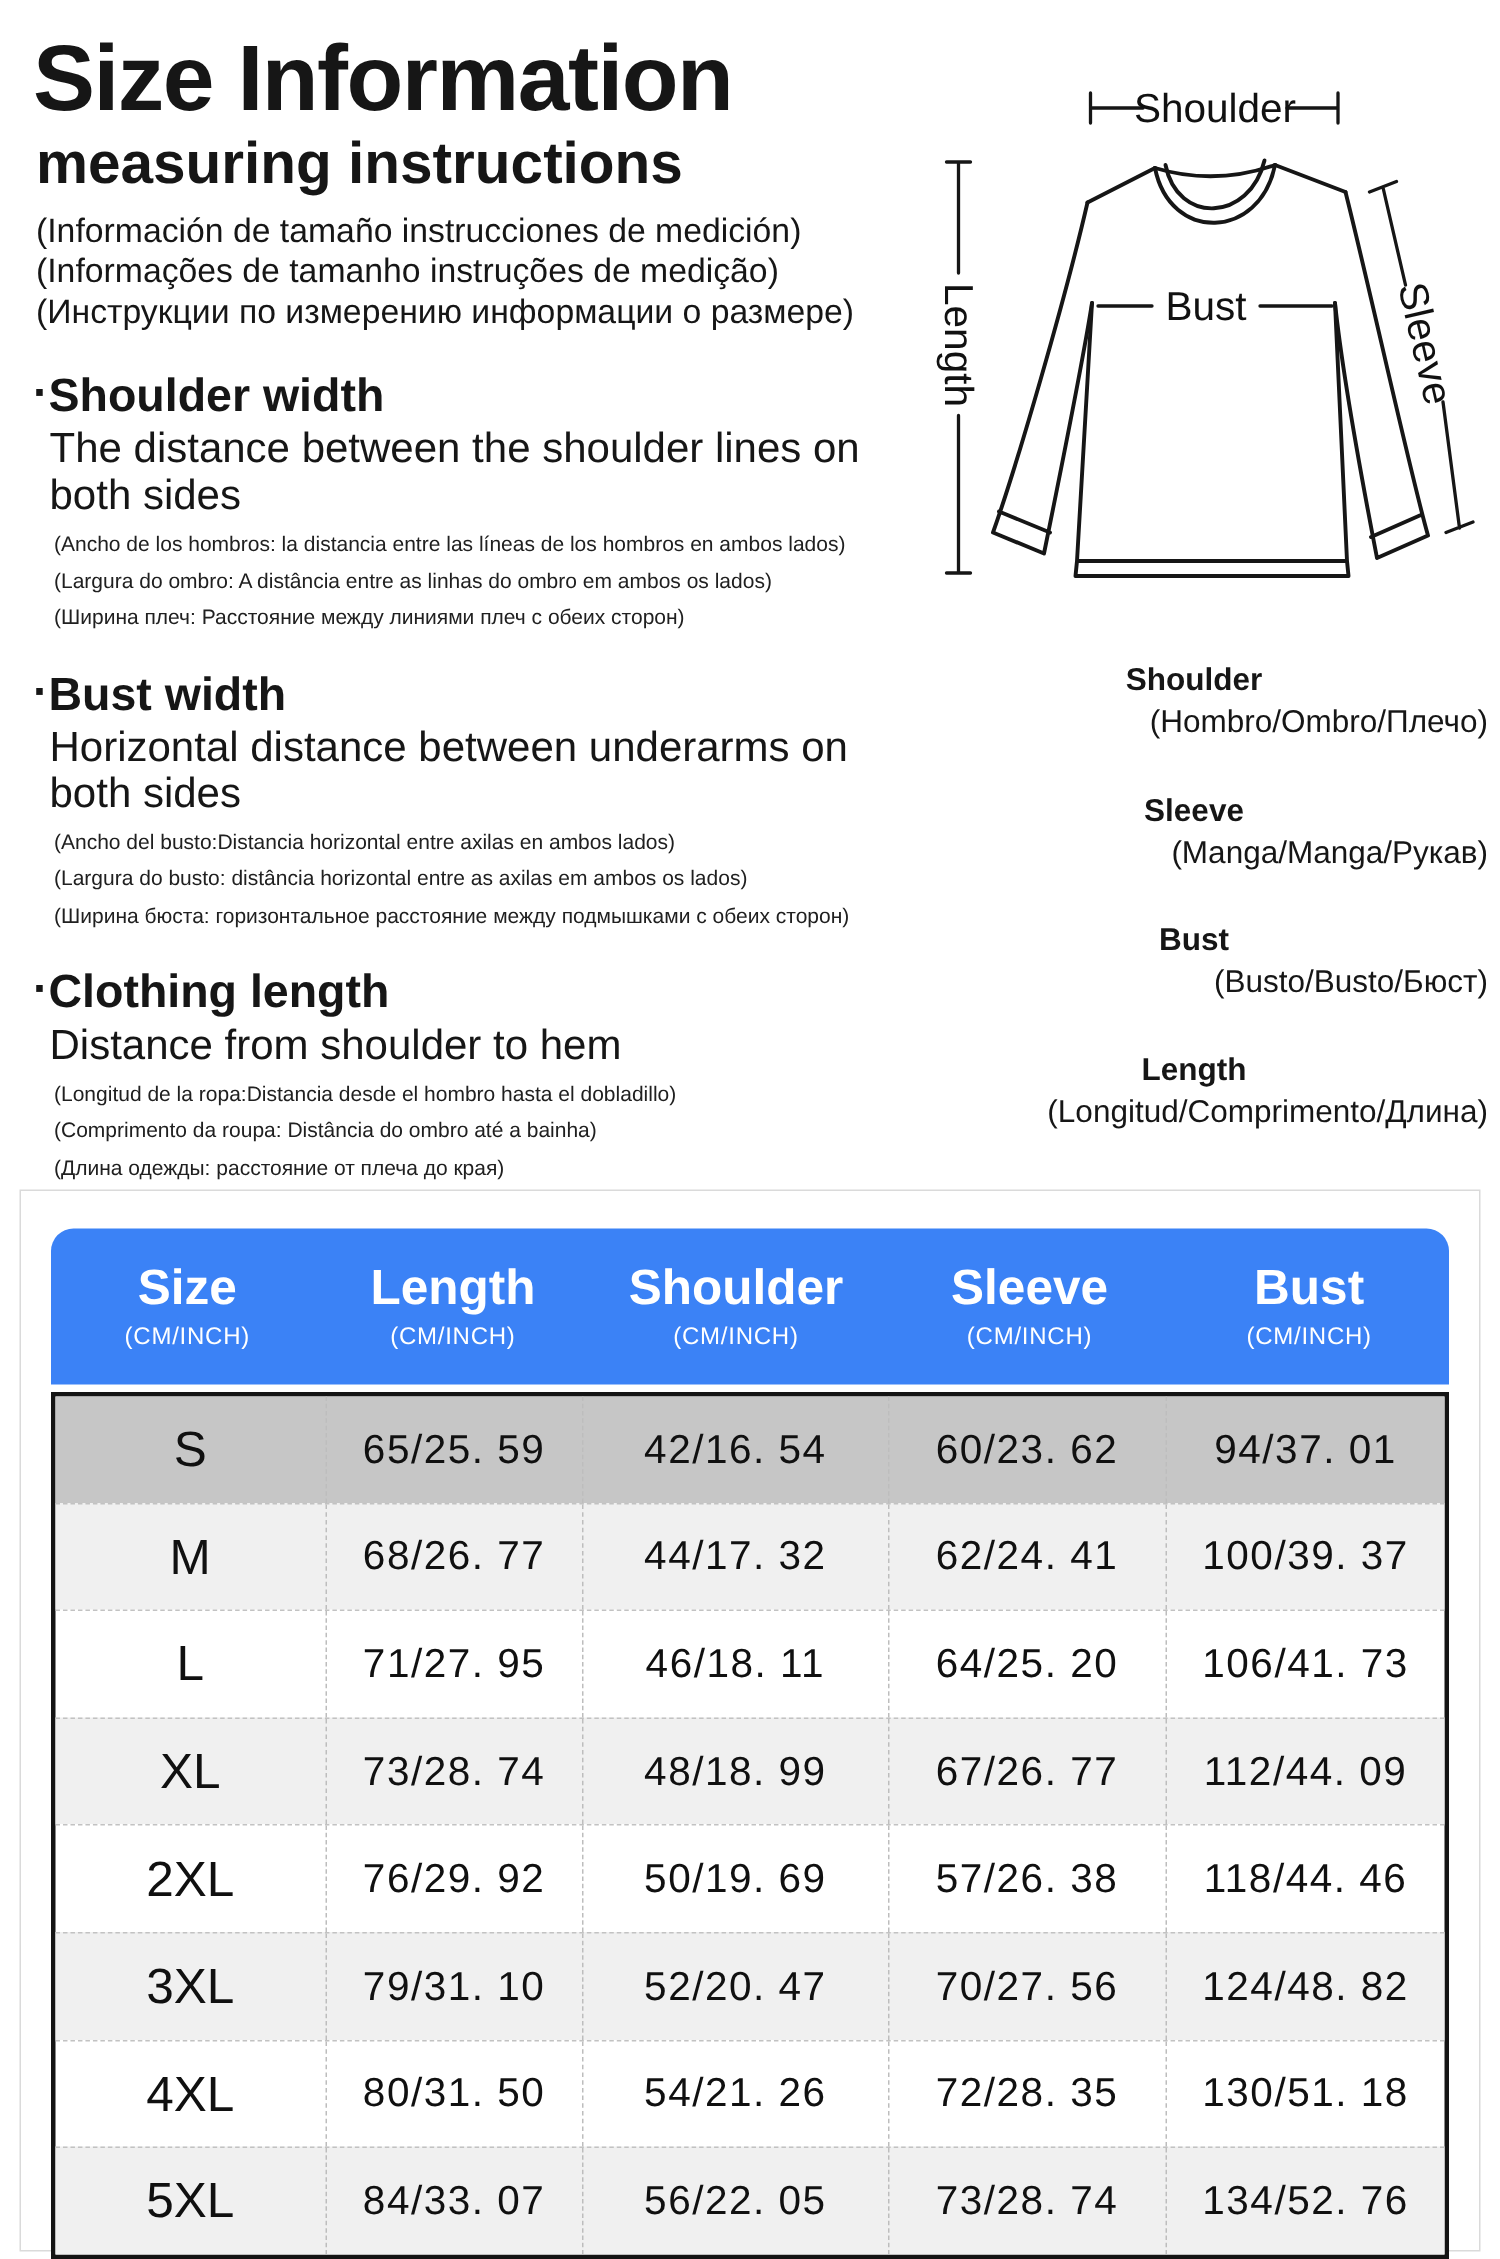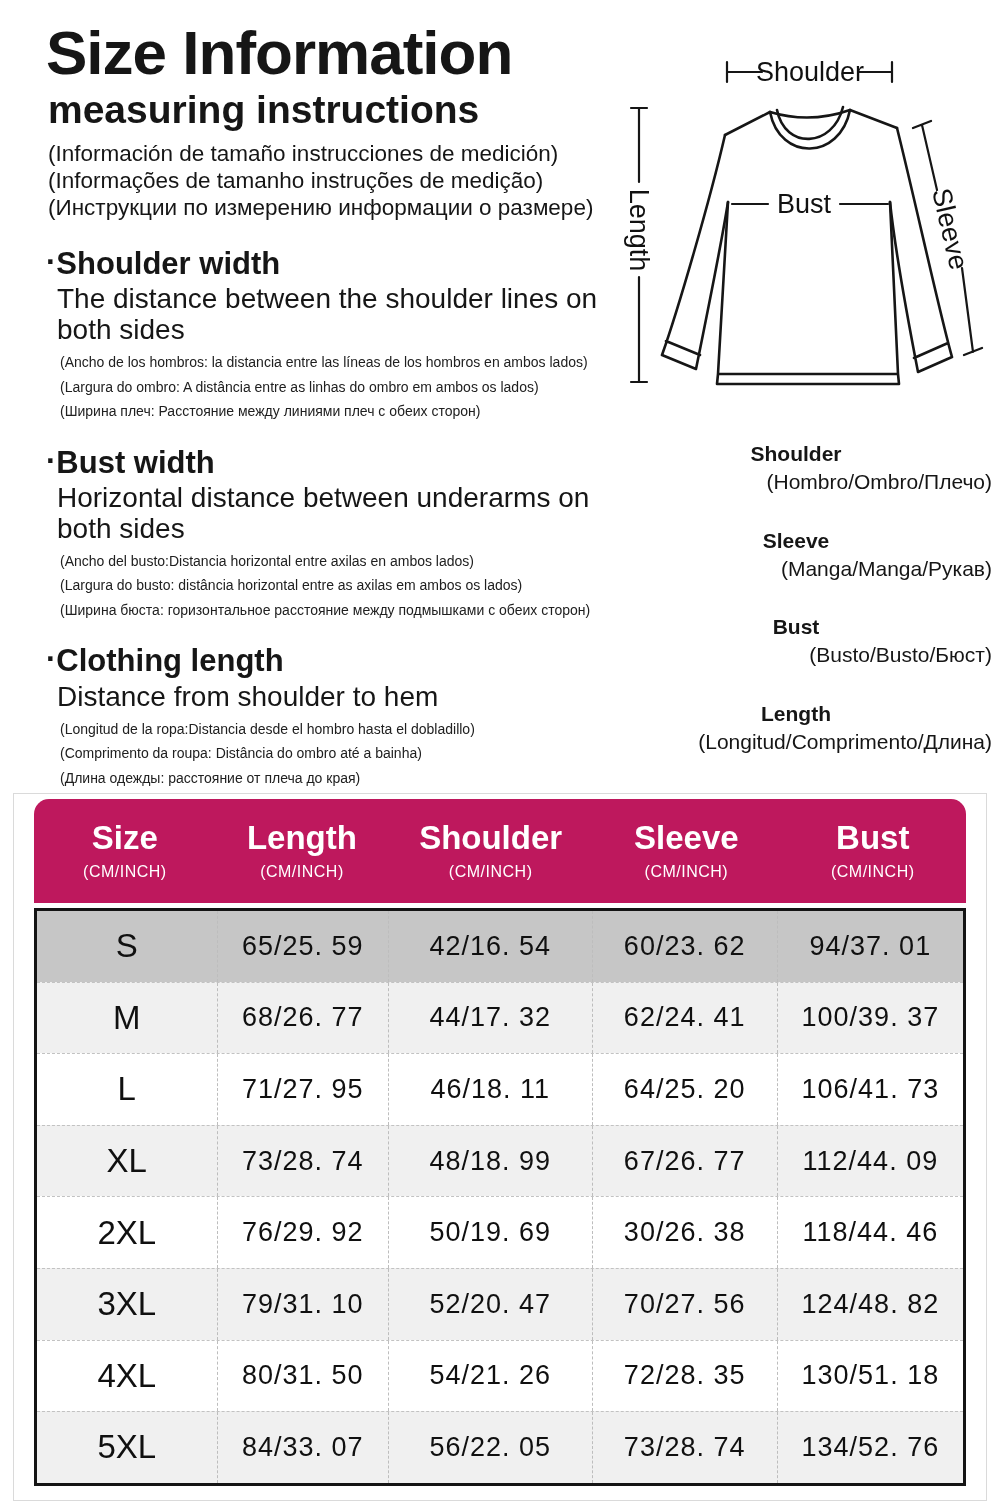--- a/index.html
+++ b/index.html
@@ -1,20 +1,20 @@
 <!DOCTYPE html>
 <html><head>
 <meta charset="utf-8">
 <style>
   html,body{margin:0;padding:0;background:#fff;}
   .page{position:relative;width:1000px;height:1506px;background:#fff;overflow:hidden;
         font-family:"Liberation Sans",sans-serif;color:#161616;}
 
   
-  .left-col{position:absolute;left:22px;top:20px;width:580px;margin-left:24px;}
+  .left-col{position:absolute;left:22px;top:20px;width:580px;}
   .title{font-size:62px;font-weight:700;line-height:1.06;letter-spacing:-1px;margin:0;}
   .subtitle{font-size:39px;font-weight:700;line-height:1.1;margin:3px 0 0 2px;}
   .top-trans{font-size:22.5px;line-height:1.13;margin:2px 0 0 2px;}
   .top-trans.first{margin-top:9px;}
   .measure-section{margin-top:25px;}
   .sec-heading{font-size:31px;font-weight:700;line-height:1.05;margin:0;}
   .bullet{font-size:31px;vertical-align:2px;}
   .sec-desc{font-size:28px;line-height:1.1;margin:4px 0 0 11px;}
   .sec-trans{font-size:14px;line-height:1.18;margin:8px 0 0 14px;color:#202020;}
 
@@ -27,21 +27,21 @@
 
   
   .legend{position:absolute;left:600px;top:441px;width:392px;text-align:center;}
   .lg{margin-bottom:32px;}
   .lg-label{font-size:21px;font-weight:700;line-height:1.25;}
   .lg-trans{font-size:21px;line-height:1.25;margin-top:2px;text-align:right;}
 
   
   .table-section{position:absolute;left:13px;top:793px;width:974px;height:708px;
                  border:1px solid #dadada;box-sizing:border-box;background:#fff;}
-  .thead{margin:5px 20px 0;height:104px;background:#be185d;color:#fff;
+  .thead{margin:25px 20px 0;height:104px;background:#3b82f6;color:#fff;
          border-radius:15px 15px 0 0;display:flex;align-items:center;}
   .th{text-align:center;}
   .c1{width:19.5%;} .c2{width:18.5%;} .c3{width:22%;} .c4{width:20%;} .c5{width:20%;}
   .th-main{font-size:33px;font-weight:700;line-height:1.05;}
   .th-sub{font-size:16px;font-weight:400;margin-top:7px;letter-spacing:.5px;}
   .tbody{margin:5px 20px 0;border:3px solid #141414;box-sizing:border-box;background:#fff;}
   .trow{display:flex;height:70.6px;}
   .trow + .trow{border-top:1px dashed #c2c2c2;}
   .trow:first-child{background:#c6c6c6;}
   .trow:nth-child(even){background:#f0f0f0;}
@@ -184,21 +184,21 @@
         <div class="td td-size c1">XL</div>
         <div class="td c2">73/28. 74</div>
         <div class="td c3">48/18. 99</div>
         <div class="td c4">67/26. 77</div>
         <div class="td c5">112/44. 09</div>
       </div>
       <div class="trow">
         <div class="td td-size c1">2XL</div>
         <div class="td c2">76/29. 92</div>
         <div class="td c3">50/19. 69</div>
-        <div class="td c4">30/26. 38</div>
+        <div class="td c4">57/26. 38</div>
         <div class="td c5">118/44. 46</div>
       </div>
       <div class="trow">
         <div class="td td-size c1">3XL</div>
         <div class="td c2">79/31. 10</div>
         <div class="td c3">52/20. 47</div>
         <div class="td c4">70/27. 56</div>
         <div class="td c5">124/48. 82</div>
       </div>
       <div class="trow">

